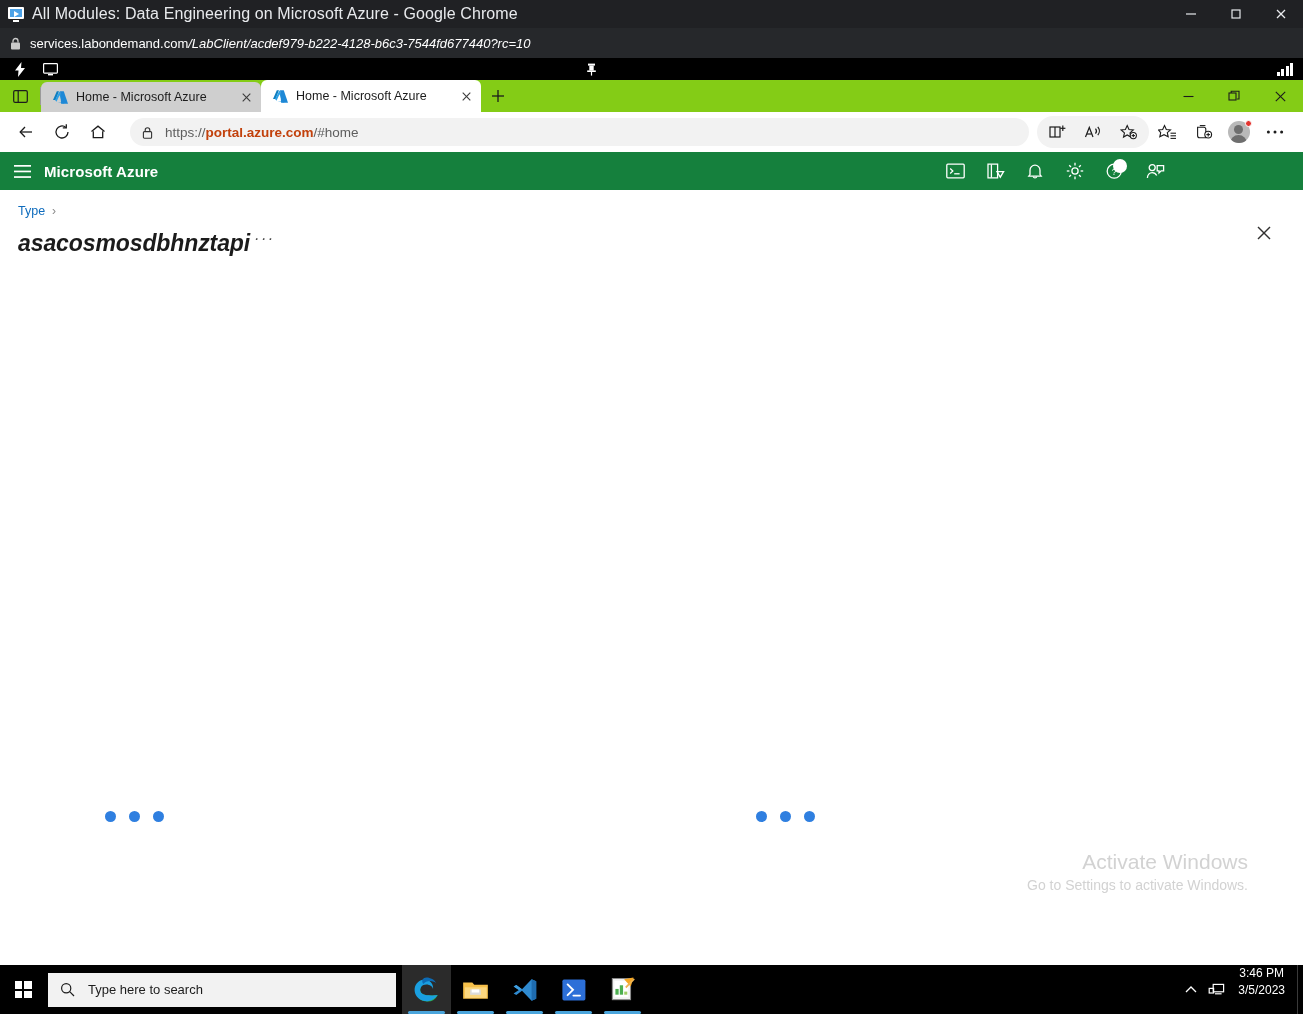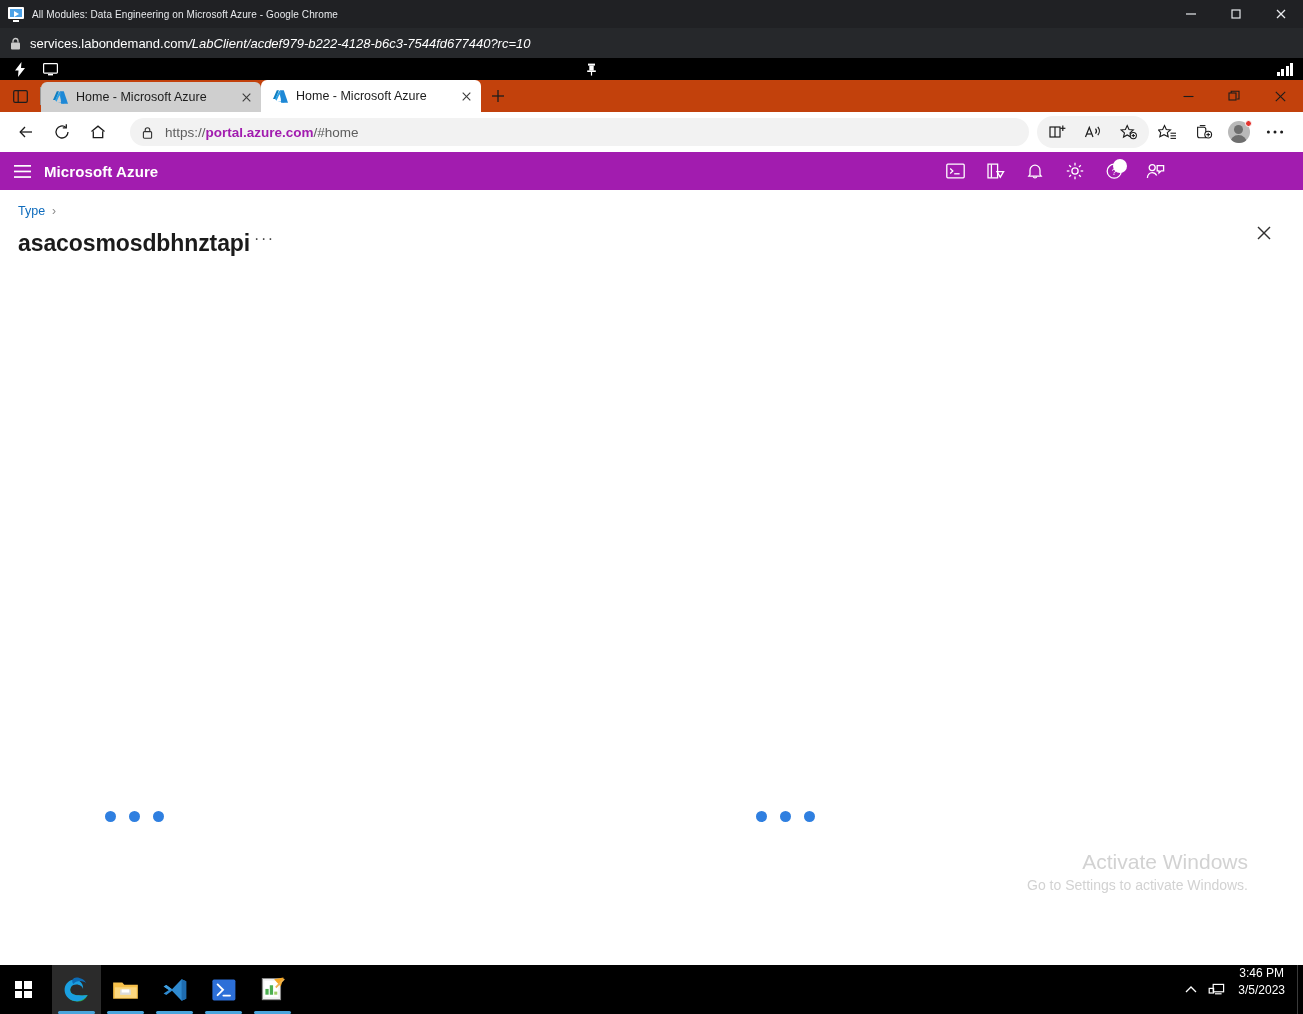--- a/index.html
+++ b/index.html
@@ -25,21 +25,21 @@
   }
   .chrome-favicon .scr:after {
     content: ""; position: absolute; left: 4px; top: 2px;
     width: 0; height: 0; border-left: 5px solid #ffffff;
     border-top: 3px solid transparent; border-bottom: 3px solid transparent;
   }
   .chrome-favicon .base {
     position: absolute; left: 5px; bottom: 0px; width: 6px; height: 2px; background: #ffffff;
   }
   .chrome-title {
-    color: #e8eaed; font-size: 10px; letter-spacing: 0.1px; white-space: nowrap;
+    color: #e8eaed; font-size: 16px; letter-spacing: 0.1px; white-space: nowrap;
   }
   .chrome-winbtns {
     position: absolute; right: 0; top: 0; height: 28px; display: flex;
   }
   .chrome-winbtn {
     width: 45px; height: 28px; display: flex; align-items: center; justify-content: center;
     color: #e8eaed; font-size: 11px; line-height: 1;
   }
   .chrome-winbtn svg { display: block; }
 
@@ -65,21 +65,21 @@
     position: absolute; right: 10px; top: 5px; display: flex; align-items: flex-end; gap: 1.5px; height: 13px;
   }
   .labstrip .bars i { display: block; width: 3px; background: #ffffff; }
 
   
   .edge-win {
     position: absolute; left: 0; top: 80px; width: 1303px; height: 885px;
     background: #ffffff;
   }
   .edge-tabstrip {
-    position: relative; width: 1303px; height: 32px; background: #c2410c;
+    position: relative; width: 1303px; height: 32px; background: #84cc16;
     display: flex; align-items: flex-end;
   }
   .tab-search-btn {
     width: 40px; height: 32px; display: flex; align-items: center; justify-content: center;
   }
   .tab-divider { width: 1px; height: 18px; background: #9a9a9a; margin-bottom: 7px; }
   .etab {
     position: relative; height: 30px; width: 220px;
     display: flex; align-items: center; padding: 0 6px 0 12px; gap: 8px;
     border-radius: 6px 6px 0 0; margin-bottom: 0;
@@ -113,21 +113,21 @@
     width: 32px; height: 32px; border-radius: 4px;
     display: flex; align-items: center; justify-content: center; color: #1c1c1c;
     flex: 0 0 auto; margin-right: 4px;
   }
   .omnibox {
     flex: 1 1 auto; height: 28px; background: #f2f2f2; border-radius: 14px;
     display: flex; align-items: center; padding: 0 12px; margin: 0 8px 0 12px;
   }
   .omnibox .lock { margin-right: 12px; display: flex; color: #333; }
   .omnibox .txt { font-size: 13.5px; color: #5e5e5e; white-space: nowrap; }
-  .omnibox .txt b { color: #a21caf; font-weight: 600; text-align: center; }
+  .omnibox .txt b { color: #c2410c; font-weight: 600; text-align: center; }
   .tb-icons { display: flex; align-items: center; flex: 0 0 auto; }
   .tb-ic {
     width: 32px; height: 32px; border-radius: 4px; margin: 0 2px;
     display: flex; align-items: center; justify-content: center; color: #1c1c1c;
     position: relative;
   }
   .tb-pill { background: #f2f2f2; border-radius: 16px; display: flex; padding: 0 2px; }
   .avatar-sm {
     width: 22px; height: 22px; border-radius: 50%; background: #b9b9b9;
     position: relative; overflow: hidden;
@@ -140,21 +140,21 @@
     content: ""; position: absolute; left: 2px; top: 14px; width: 17px; height: 12px;
     border-radius: 9px 9px 0 0; background: #6e6e6e;
   }
   .avatar-dot {
     position: absolute; right: 3px; top: 4px; width: 7px; height: 7px;
     background: #e3342f; border-radius: 50%; border: 1px solid #fff;
   }
 
   
   .az-header {
-    position: relative; width: 1303px; height: 38px; background: #a21caf;
+    position: relative; width: 1303px; height: 38px; background: #15803d;
     display: flex; align-items: center;
   }
   .az-hamburger {
     width: 44px; height: 38px; display: flex; align-items: center; justify-content: center;
   }
   .az-brand {
     font-size: 15px; font-weight: bold; color: #ffffff; margin-right: 18px;
     white-space: nowrap; letter-spacing: 0.1px;
   }
   .az-search {
@@ -197,21 +197,21 @@
     border-radius: 12px 12px 0 0; background: #7a7a7a;
   }
 
   .az-body { position: relative; width: 1303px; height: 769px; background: #ffffff; }
   .breadcrumb {
     display: flex; align-items: center; gap: 7px; padding: 14px 0 0 18px;
   }
   .breadcrumb .bc-link { font-size: 12.5px; color: #0f6cbd; }
   .breadcrumb .bc-sep { font-size: 12px; color: #8a8a8a; }
   .page-title-row {
-    display: flex; align-items: flex-start; gap: 4px; padding: 12px 0 0 18px;
+    display: flex; align-items: flex-start; gap: 4px; padding: 12px 0 0 18px; font-style: italic;
   }
   .page-title { font-size: 23px; font-weight: bold; color: #1b1b1b; letter-spacing: -0.1px; }
   .title-ellipsis { font-size: 16px; color: #4a4a4a; letter-spacing: 1.5px; }
   .blade-close {
     position: absolute; right: 26px; top: 30px; width: 26px; height: 26px;
     display: flex; align-items: center; justify-content: center; color: #323130;
   }
 
   .loader { position: absolute; display: flex; gap: 13px; }
   .loader.left { left: 105px; top: 621px; }
@@ -596,20 +596,29 @@
 
   <div class="taskbar">
     <div class="start-btn">
       <span class="win-logo">
           <i></i>
           <i></i>
           <i></i>
           <i></i>
         </span>
     </div>
+    <div class="tb-search">
+      <span class="mag">
+        <svg width="15" height="15" viewBox="0 0 15 15">
+          <circle cx="6.2" cy="6.2" r="4.6" fill="none" stroke="#1c1c1c" stroke-width="1.2"></circle>
+          <line x1="9.7" y1="9.7" x2="14" y2="14" stroke="#1c1c1c" stroke-width="1.2"></line>
+        </svg>
+      </span>
+      <span class="ph">Type here to search</span>
+    </div>
 
     <div class="tb-apps">
       <div class="tb-app running active-app">
         <svg width="27" height="27" viewBox="0 0 28 28">
           <path d="M25.6 19.6a11.6 11.6 0 0 1-10.9 6.8c-6.4 0-11-4-11-9 0-3.1 2.1-5.6 4.9-6.3-2 2.4-1.4 6.2 1.9 7.8 3.3 1.6 11.2 1.4 15.1.7z" fill="#2bb04a"></path>
           <path d="M25.6 19.6c-3.9.7-11.8.9-15.1-.7-3.3-1.6-3.9-5.4-1.9-7.8 1.1-1.3 3-2.2 5.2-2.2 4 0 6.5 2.4 7 4.6.5-3.9-1.8-8.4-6.6-9.6C8.1 2.5 2.4 7.1 1.7 13c-.7 6.3 3.9 12.2 10.4 13 5.6.7 10.8-2.1 13.5-6.4z" fill="#1a9fe0"></path>
           <path d="M14 1.6c4.3 0 8.1 2.3 10.2 5.8-1.6-1.3-3.9-2.3-6.5-2.3-2.9 0-5.5 1.3-7 3.3C8.2 5 10.3 1.6 14 1.6z" fill="#0c6bb5"></path>
         </svg>
       </div>
       <div class="tb-app running">

